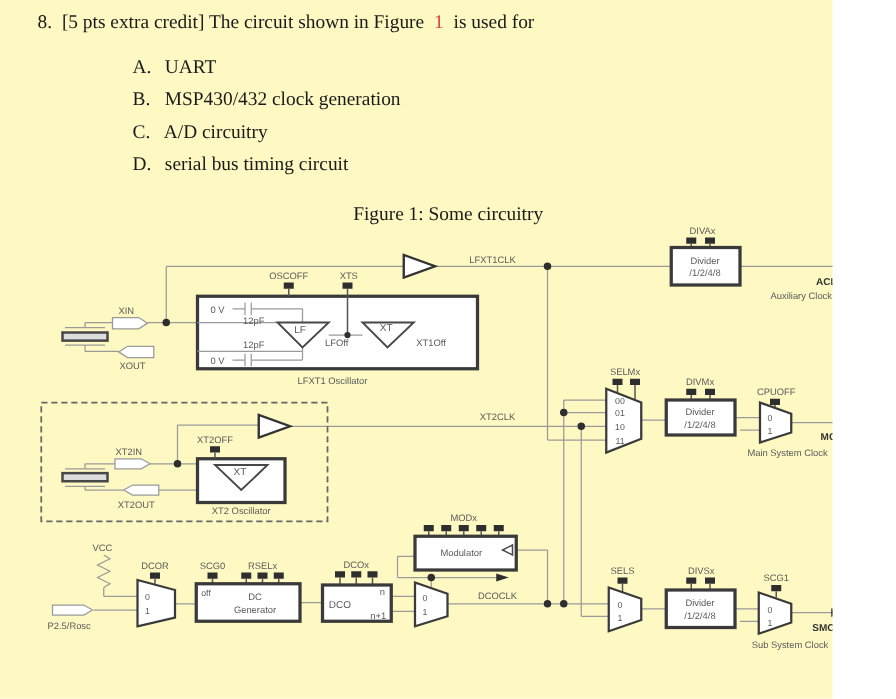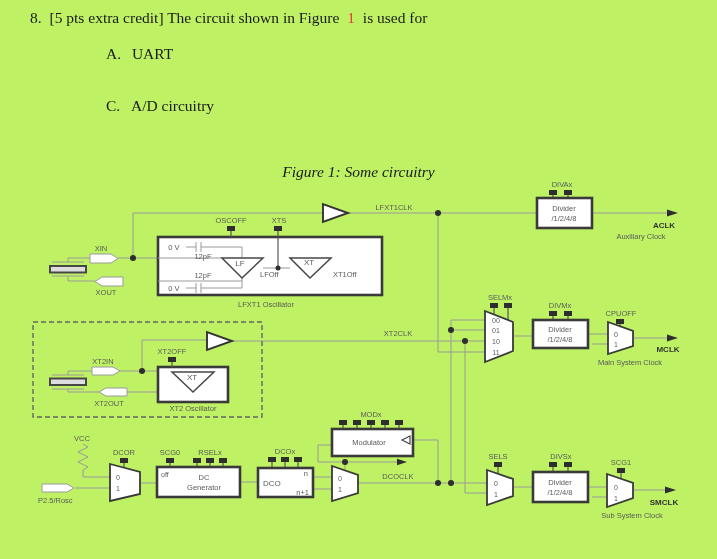--- a/index.html
+++ b/index.html
@@ -1,23 +1,23 @@
 <!DOCTYPE html>
 <html><head>
 <meta charset="utf-8">
 <style>
   html,body{margin:0;padding:0;background:#fff;}
-  #page{position:relative;width:717px;height:559px;background:#bef264;overflow:hidden;
+  #page{position:relative;width:666px;height:559px;background:#fef9c3;overflow:hidden;
         font-family:"Liberation Serif", serif;color:#1a1a1a;}
   .qline{position:absolute;font-size:15.5px;white-space:nowrap;}
   .qline span{margin-right:4px;}
   .ref{color:#e04040;}
   .opt{position:absolute;font-size:15.5px;white-space:nowrap;margin-left:12px;}
   .opt .olabel{display:inline-block;min-width:22px;}
-  .caption{position:absolute;left:0;width:717px;text-align:center;font-size:15.5px;font-style:italic;}
+  .caption{position:absolute;left:0;width:717px;text-align:center;font-size:15.5px;}
   svg{position:absolute;left:0;top:0;}
   svg text{font-family:"Liberation Sans", sans-serif;fill:#5a5a5a;font-size:7.5px;}
   .wire{stroke:#9a9a9a;stroke-width:1;fill:none;}
   .stem{stroke:#555;stroke-width:1.2;fill:none;}
   .thick{fill:#ffffff;stroke:#3a3a3a;stroke-width:2.6;}
   .mux{fill:#ffffff;stroke:#3a3a3a;stroke-width:1.8;}
   .tri{fill:#ffffff;stroke:#474747;stroke-width:1.5;}
   .buf{fill:#ffffff;stroke:#333;stroke-width:1.9;}
   .pad{fill:#ffffff;stroke:#9a9a9a;stroke-width:1;}
   .dot{fill:#2e2e2e;}
@@ -36,23 +36,31 @@
   <div class="qline" style="left:30px;top:9px">
     <span>8.</span>
     <span>[5 pts extra credit] The circuit shown in Figure</span>
     <span class="ref">1</span>
     <span>is used for</span>
   </div>
   <div class="opt" style="left:94px;top:45px">
     <span class="olabel">A.</span>
     <span>UART</span>
   </div>
+  <div class="opt" style="left:94px;top:71px">
+    <span class="olabel">B.</span>
+    <span>MSP430/432 clock generation</span>
+  </div>
   <div class="opt" style="left:94px;top:97px">
     <span class="olabel">C.</span>
     <span>A/D circuitry</span>
+  </div>
+  <div class="opt" style="left:94px;top:123px">
+    <span class="olabel">D.</span>
+    <span>serial bus timing circuit</span>
   </div>
   <div class="caption" style="top:163px">Figure 1: Some circuitry</div>
 
   <svg width="717" height="559" viewBox="0 0 717 559">
 
     <g>
 
       <path class="wire" d="M68,258 H90 M118,258 H158 M133,258 V213 M133,213 H323"></path>
       <path class="wire" d="M68,258 V262 M68,276 V281 M68,281 H95"></path>
 

